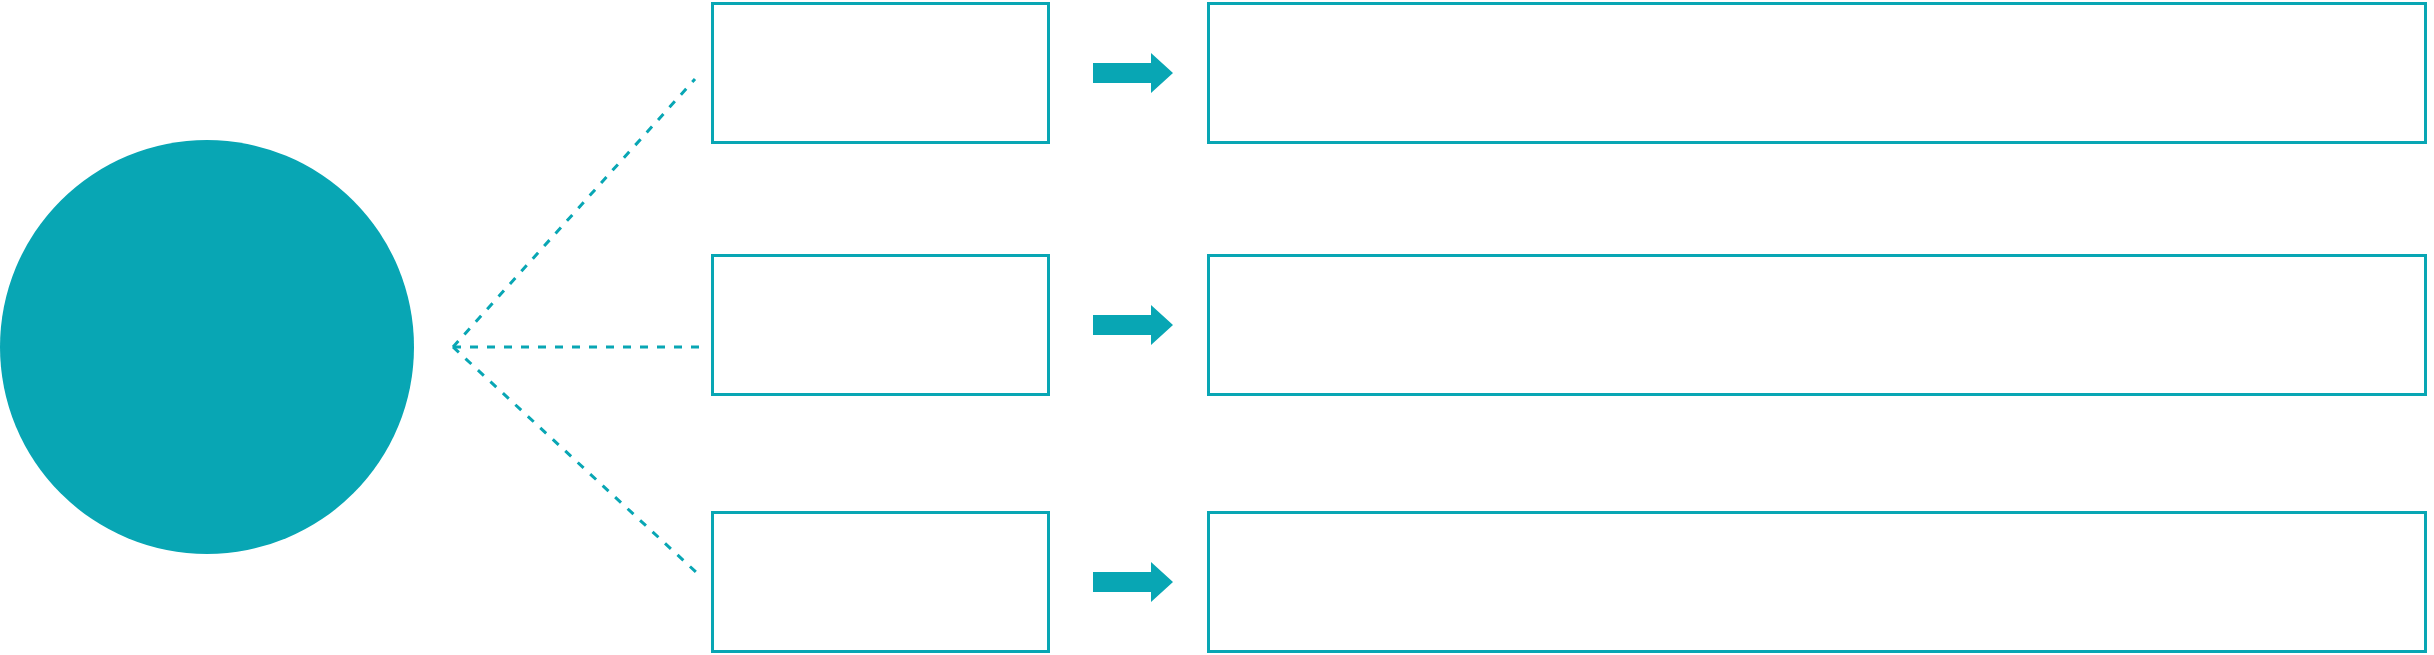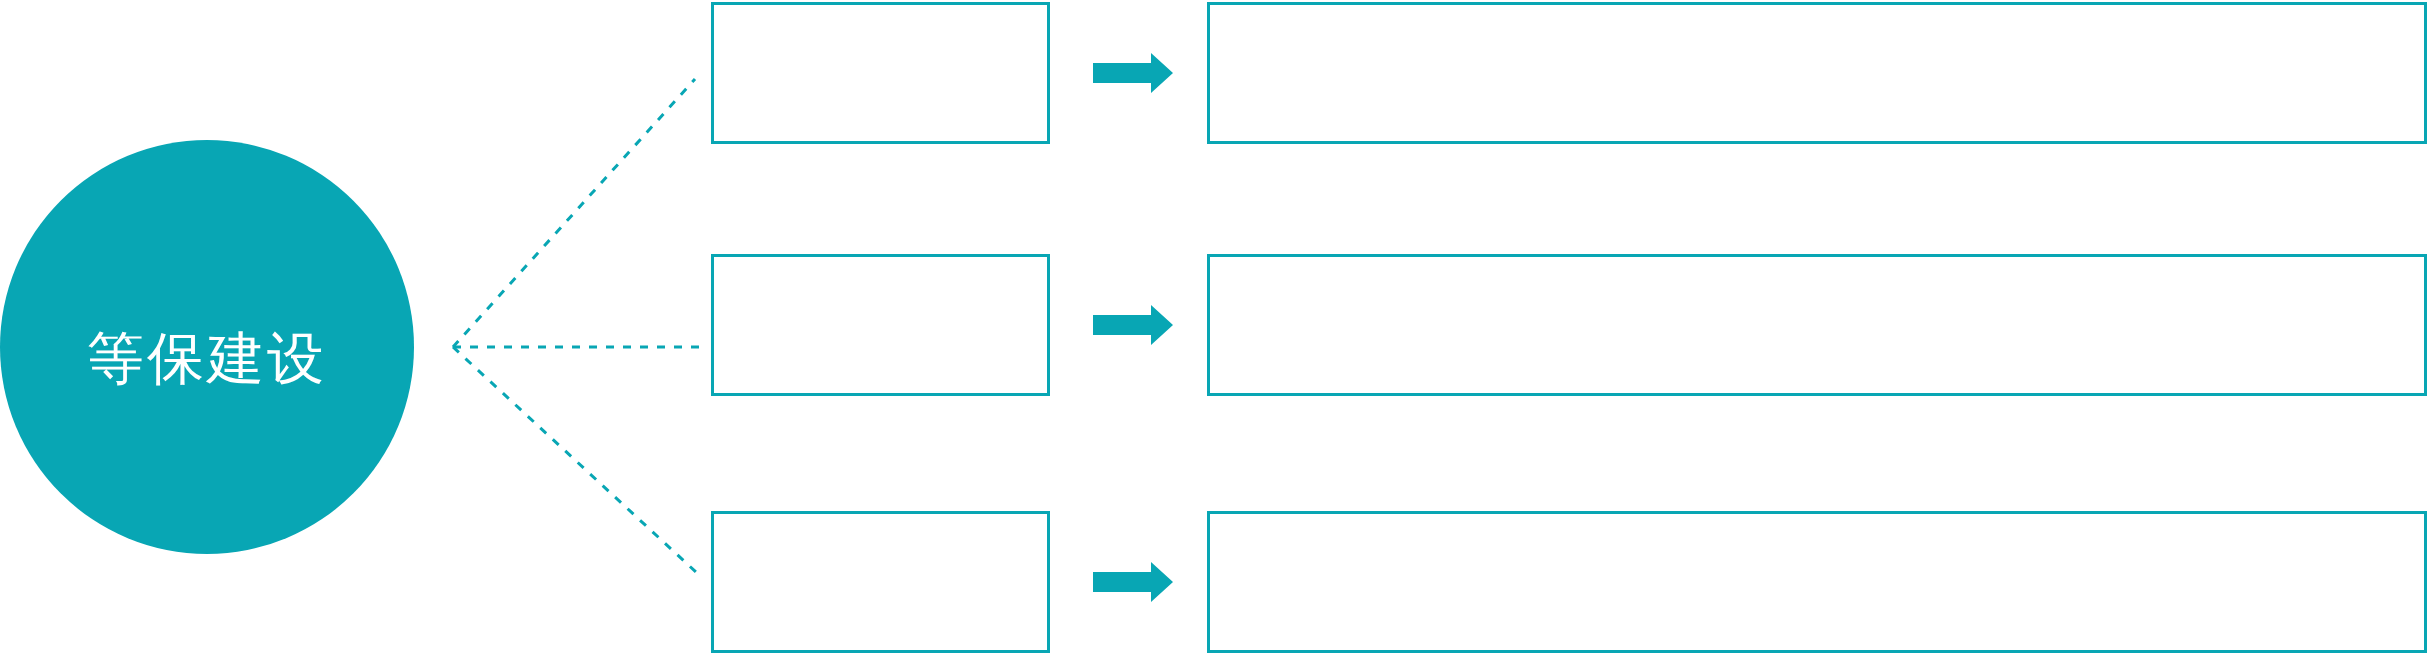--- a/index.html
+++ b/index.html
@@ -96,21 +96,20 @@
   .a1 { top: 53px; }
   .a2 { top: 305px; }
   .a3 { top: 562px; }
 </style>
 </head>
 <body>
 
 <div id="canvas">
 
   <div class="hub-circle">
-    <div class="hub-line">等保建设</div>
   </div>
 
   <svg class="connectors" viewBox="0 0 2434 655" aria-hidden="true">
     <line class="connector" x1="453" y1="347" x2="695" y2="79"></line>
     <line class="connector" x1="453" y1="347" x2="700" y2="347"></line>
     <line class="connector" x1="453" y1="347" x2="697" y2="573"></line>
   </svg>
 
   <div class="small-box r1"></div>
   <svg class="row-arrow a1" viewBox="0 0 80 40" aria-hidden="true">

